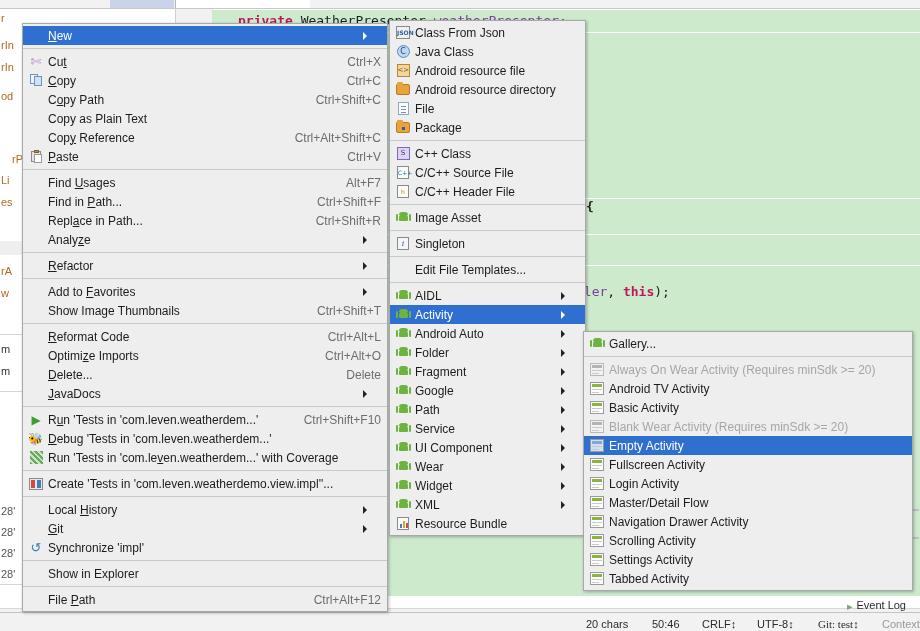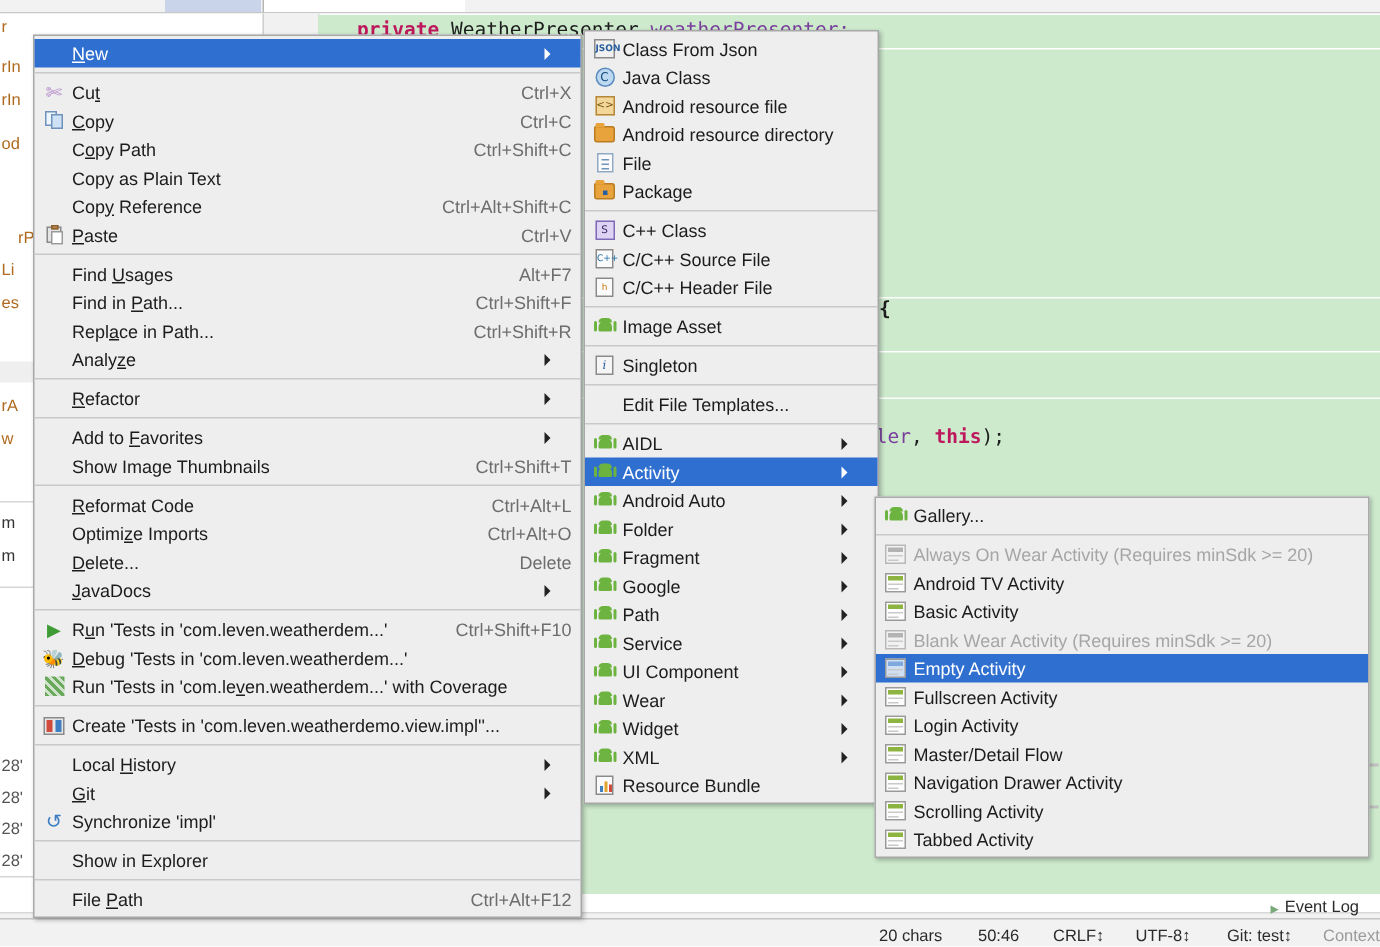--- a/index.html
+++ b/index.html
@@ -476,21 +476,21 @@
 
   <div class="event-log">
     <span class="el-icon">▸</span><span>Event Log</span>
   </div>
 
   <div class="status-bar">
     <span class="status-item" style="left:586px;">20 chars</span>
     <span class="status-item" style="left:652px;">50:46</span>
     <span class="status-item" style="left:702px;">CRLF↕</span>
     <span class="status-item" style="left:757px;">UTF-8↕</span>
-    <span class="status-item" style="left:818px;">Git: test↕</span>
+    <span class="status-item" style="left:818px;font-family:Liberation Serif, serif;">Git: test↕</span>
     <span class="status-item muted" style="left:882px;">Context:</span>
   </div>
 </div>
 
 <div class="menu" id="menu1" style="left:22px; top:23px; width:366px;">
     <div class="menu-item selected">
       <span class="mi-icon"></span>
       <span class="mi-label"><span class="mn">N</span>ew</span>
       <span class="mi-arrow"></span>
     </div>
@@ -980,15 +980,25 @@
       <span class="mi-label">Scrolling Activity</span>
     </div>
     <div class="menu-item">
       <span class="mi-icon">
         <span class="tpl-thumb">
           <i class="bar"></i>
           <i class="l1"></i>
           <i class="l2"></i>
         </span>
       </span>
+      <span class="mi-label">Settings Activity</span>
+    </div>
+    <div class="menu-item">
+      <span class="mi-icon">
+        <span class="tpl-thumb">
+          <i class="bar"></i>
+          <i class="l1"></i>
+          <i class="l2"></i>
+        </span>
+      </span>
       <span class="mi-label">Tabbed Activity</span>
     </div>
   </div>
 
 </body></html>

